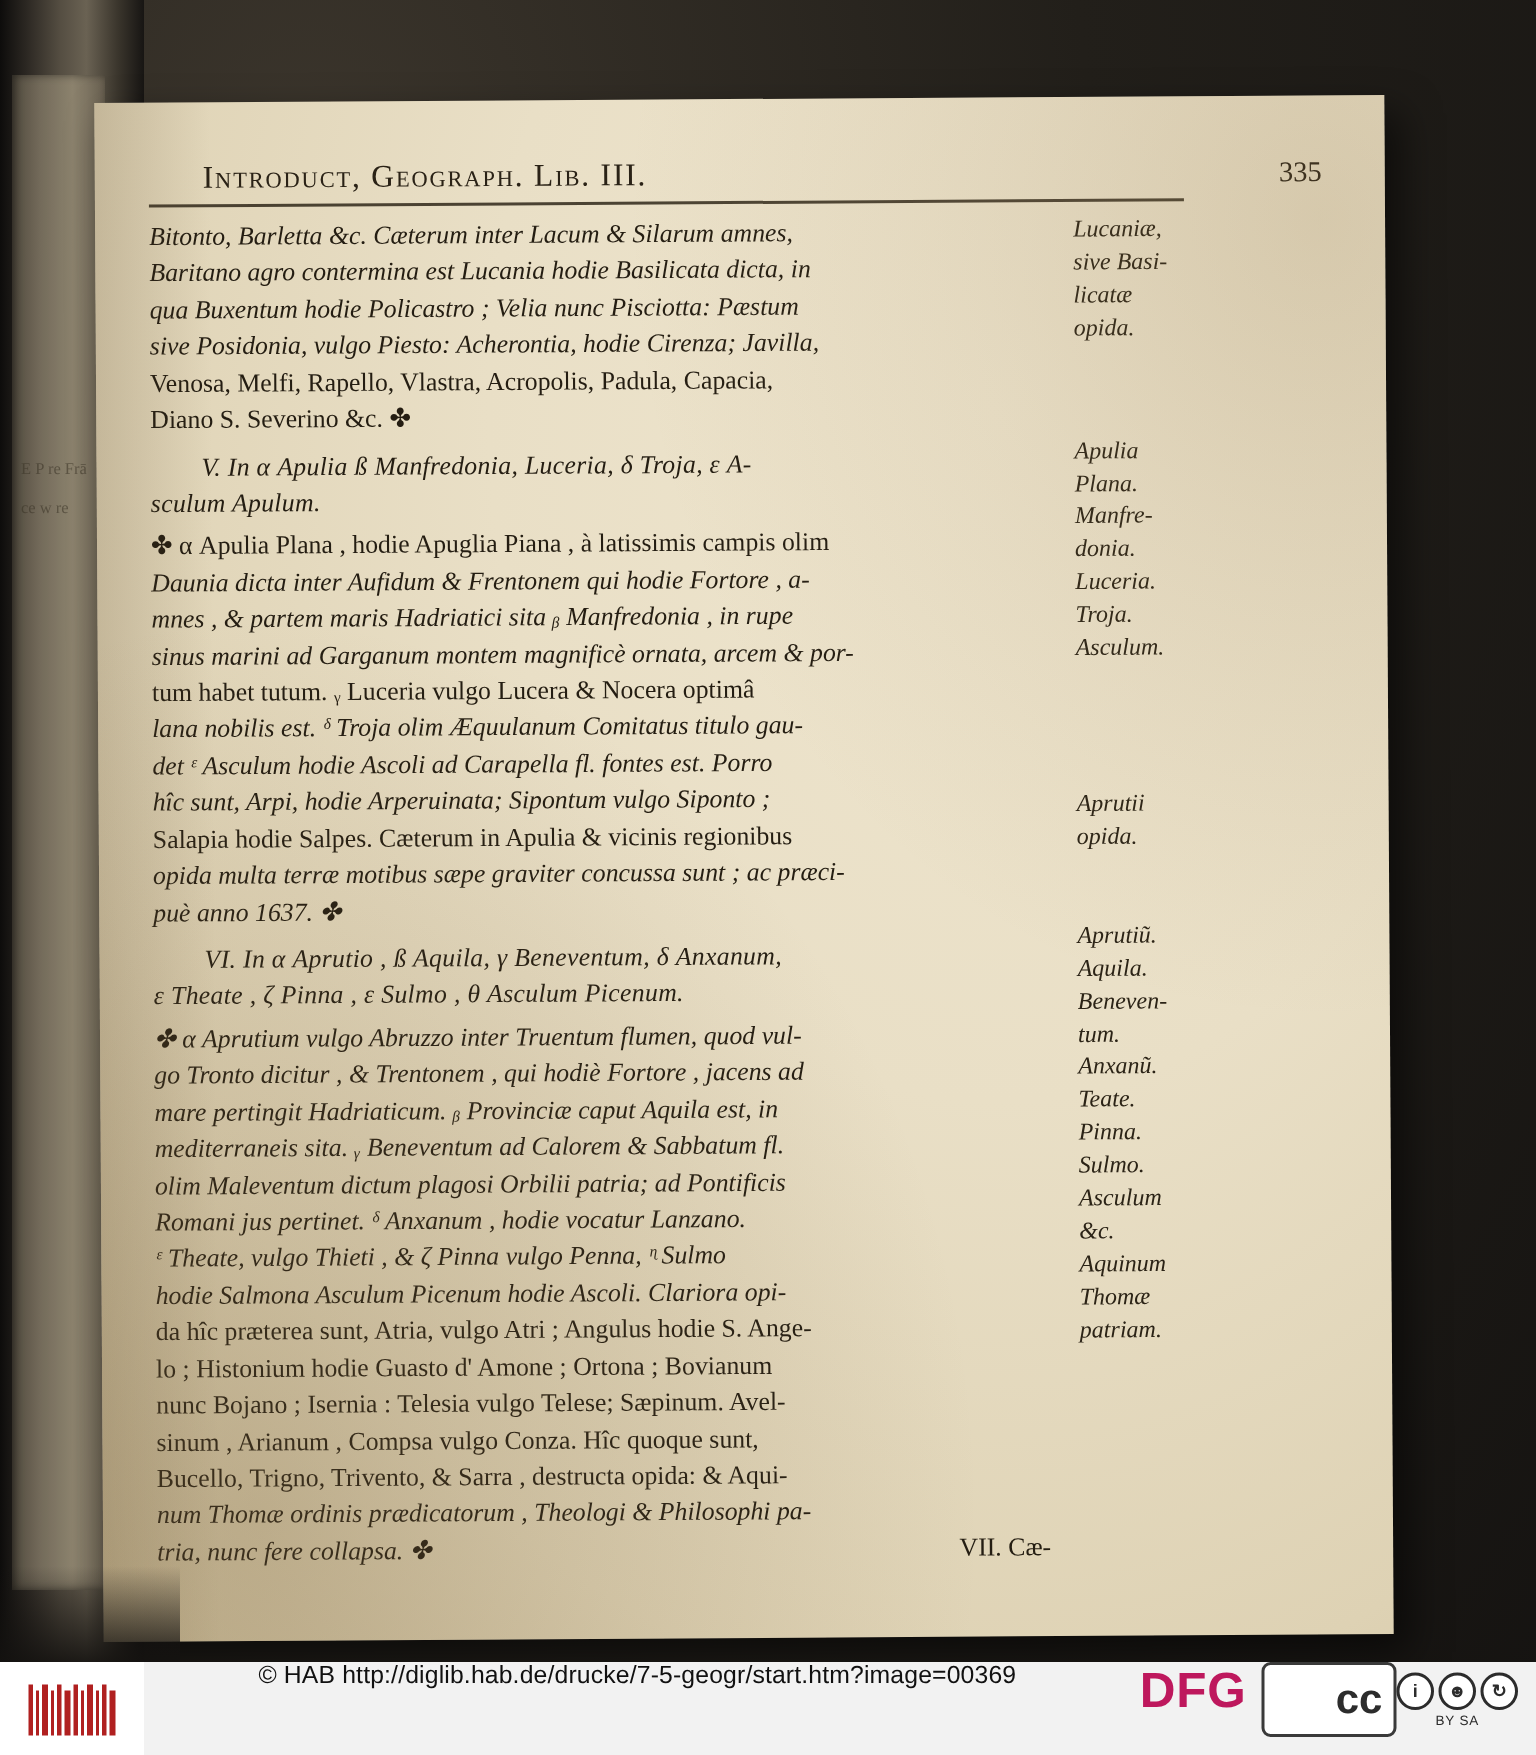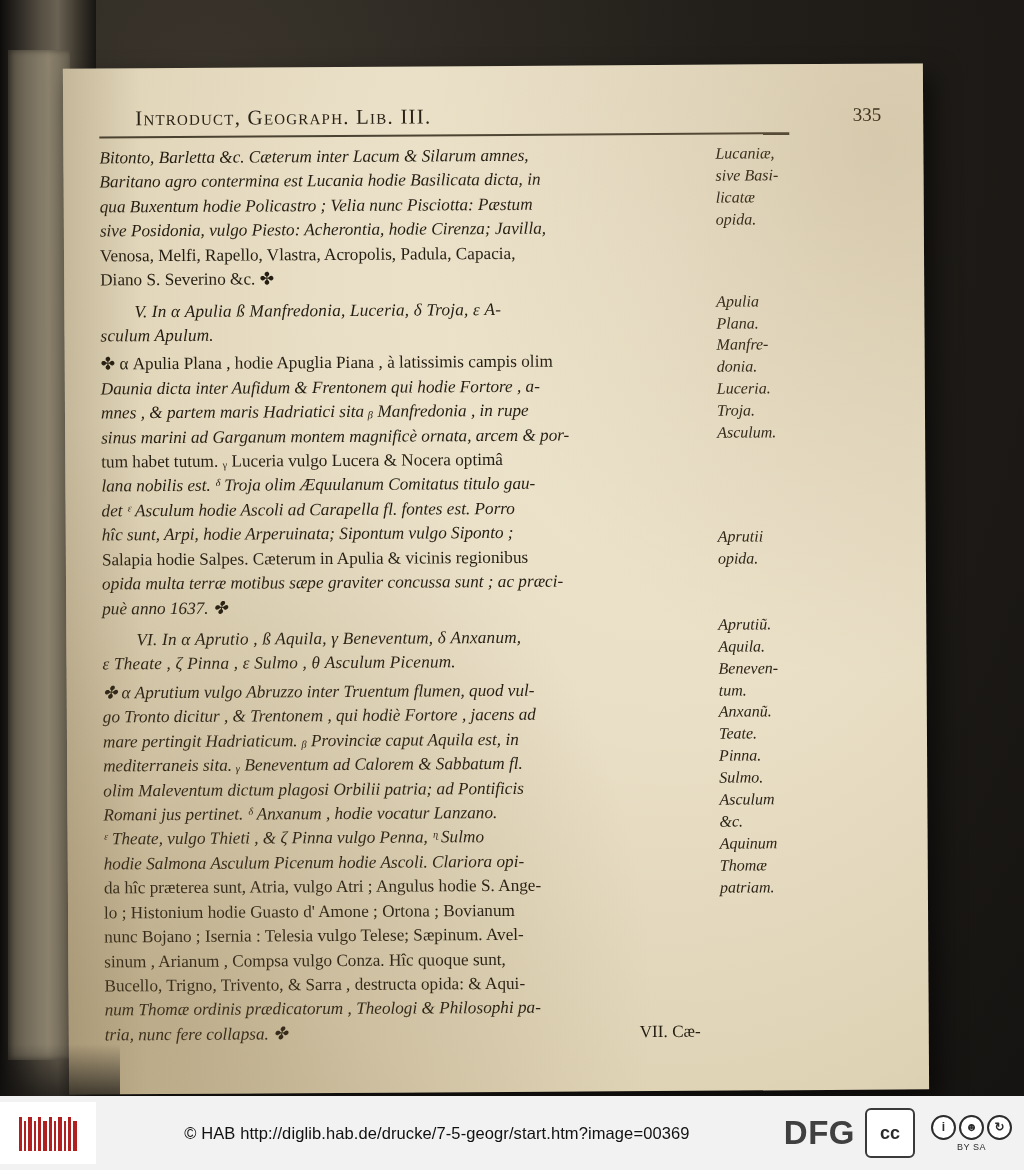--- a/index.html
+++ b/index.html
@@ -150,24 +150,24 @@
   }
   .catch {
     margin-left: auto;
     font-style: normal;
     padding-right: 4px;
   }
   
   .footer {
     position: absolute;
     left: 0; bottom: 0;
-    width: 1024px; height: 74px;
+    width: 1024px; height: 62px;
     background: #f2f2f2;
     display: flex;
-    align-items: center;
+    align-items: flex-start;
   }
   .footer-left {
     width: 96px;
     height: 62px;
     background: #ffffff;
     display: flex;
     align-items: center;
     justify-content: center;
   }
   .barcode {
@@ -190,42 +190,43 @@
     font-family: "Liberation Sans", sans-serif;
     font-size: 16.5px;
     color: #111;
     letter-spacing: .1px;
   }
   .dfg {
     font-family: "Liberation Sans", sans-serif;
     font-weight: bold;
     font-size: 33px;
     letter-spacing: .5px;
-    color: #404040;
+    color: #be185d;
     padding: 0 10px 0 6px;
   }
   .cc {
     display: flex;
     align-items: center;
     gap: 0;
     padding-right: 12px;
   }
   .cc-box {
     width: 46px; height: 46px;
     border: 2px solid #3a3a3a;
     border-radius: 6px;
     display: flex;
     align-items: center;
     justify-content: center;
     font-family: "Liberation Sans", sans-serif;
-    font-size: 18px;
+    font-size: 28px;
     font-weight: bold;
     color: #2c2c2c;
-    margin-right: 16px;
+    margin-right: 0;
     background: #fff;
+    padding-left: 40px;
   }
   .cc-badges {
     display: flex;
     flex-direction: column;
     align-items: center;
   }
   .cc-icons {
     display: flex;
     gap: 3px;
   }
@@ -253,20 +254,27 @@
   }
 </style>
 </head>
 <body>
 
 <div id="scan">
   <div class="bg-noise"></div>
 
   <div class="spine">
     <div class="spine-page"></div>
+    <div class="spine-marks">E
+P
+re
+Frā
+ce
+w
+re</div>
   </div>
 
   <div class="page">
     <div class="page-inner">
 
       <div class="runhead">
         <span class="runhead-title">Introduct, Geograph. Lib. III.</span>
         <span class="runhead-page">335</span>
       </div>
       <div class="rule"></div>

